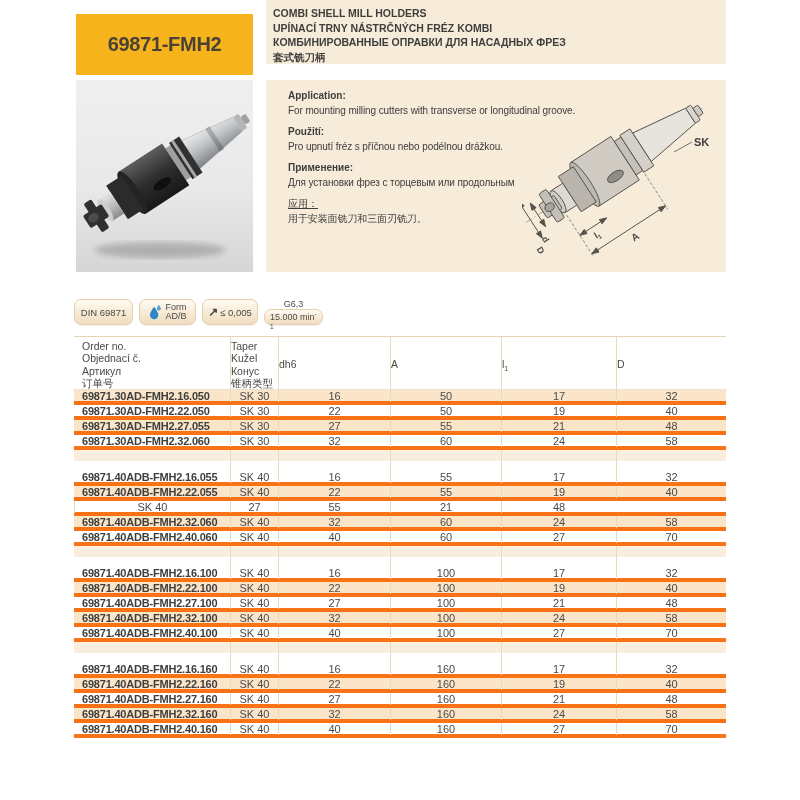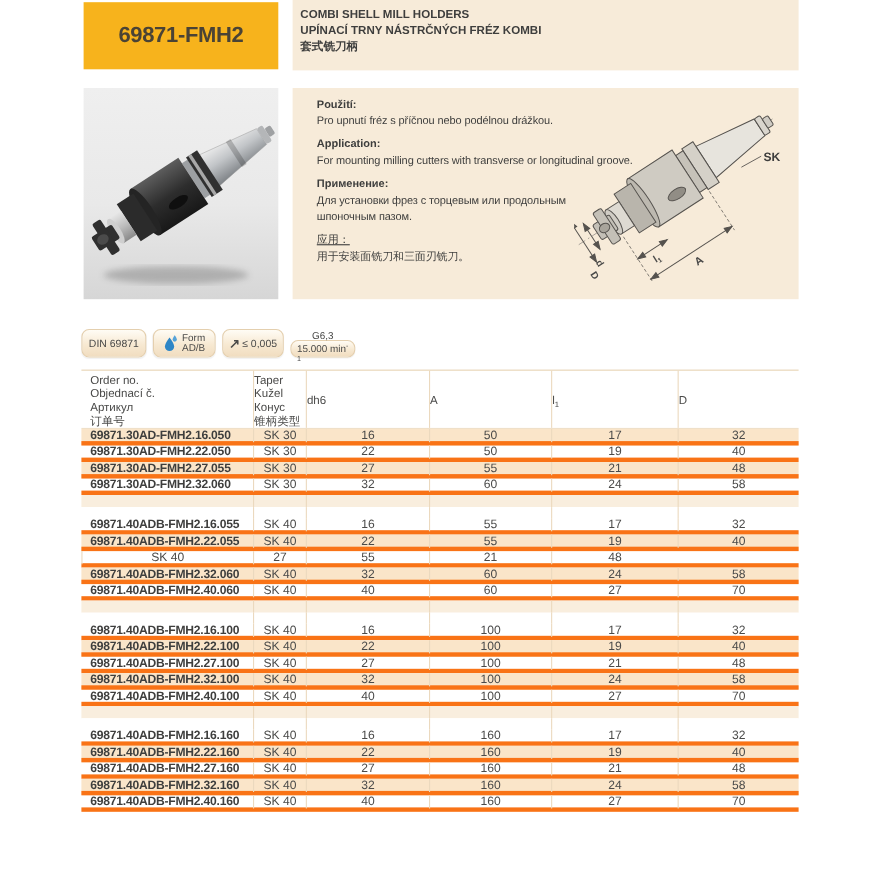--- a/index.html
+++ b/index.html
@@ -1,20 +1,20 @@
 <!DOCTYPE html>
 <html><head>
 <meta charset="utf-8">
 <style>
   html,body{margin:0;padding:0;background:#ffffff;}
   .canvas{position:relative;width:800px;height:800px;background:#fff;overflow:hidden;
           font-family:"Liberation Sans",sans-serif;color:#3e3e3d;}
 
   
-  .code-box{position:absolute;left:76px;top:2px;width:177px;height:61px;background:#f7b31c;
+  .code-box{position:absolute;left:76px;top:14px;width:177px;height:61px;background:#f7b31c;
             display:flex;align-items:center;justify-content:center;}
   .code-box .code{font-size:20px;font-weight:bold;color:#4a4335;letter-spacing:-0.3px;}
   .title-box{position:absolute;left:266px;top:0;width:460px;height:64px;background:#f7ebd9;
              padding:6px 0 0 7px;box-sizing:border-box;}
   .title-box .tline{font-size:10.5px;font-weight:bold;line-height:14.5px;color:#3e3e3d;white-space:nowrap;}
 
   
   .photo-box{position:absolute;left:76px;top:80px;width:177px;height:192px;
              background:linear-gradient(180deg,#efefef 0%,#e9e9e9 55%,#d6d6d6 100%);}
   .app-box{position:absolute;left:266px;top:80px;width:460px;height:192px;background:#f7ebd9;}
@@ -60,20 +60,21 @@
 <body>
 
 <div class="canvas">
 
   <div class="code-box">
     <span class="code">69871-FMH2</span>
   </div>
   <div class="title-box">
     <div class="tline">COMBI SHELL MILL HOLDERS</div>
     <div class="tline">UPÍNACÍ TRNY NÁSTRČNÝCH FRÉZ KOMBI</div>
+    <div class="tline">КОМБИНИРОВАННЫЕ ОПРАВКИ ДЛЯ НАСАДНЫХ ФРЕЗ</div>
     <div class="tline">套式铣刀柄</div>
   </div>
 
   <div class="photo-box">
     <svg width="177" height="192" viewBox="0 0 177 192">
       <defs>
         <linearGradient id="coneG" x1="0" y1="0" x2="0" y2="1">
           <stop offset="0" stop-color="#ececec"></stop>
             <stop offset="0.45" stop-color="#c2c5c8"></stop>
             <stop offset="1" stop-color="#7c8084"></stop>
@@ -110,31 +111,30 @@
         <rect x="-92" y="-7.5" width="22" height="15" rx="2" fill="#2f2f2f"></rect>
         <rect x="-85" y="-17" width="9" height="34" rx="2" fill="#2f2f2f"></rect>
         <ellipse cx="-84" cy="0" rx="5.5" ry="4.5" fill="#4b4b4b"></ellipse>
       </g>
     </svg>
   </div>
 
   <div class="app-box">
     <div class="app-text">
       <div class="sec">
+        <div class="lbl">Application:</div>
+        <div class="ln">For mounting milling cutters with transverse or longitudinal groove.</div>
+      </div>
+      <div class="sec">
         <div class="lbl">Použití:</div>
         <div class="ln">Pro upnutí fréz s příčnou nebo podélnou drážkou.</div>
-      </div>
-      <div class="sec">
-        <div class="lbl">Application:</div>
-        <div class="ln">For mounting milling cutters with transverse or longitudinal groove.</div>
       </div>
       <div class="sec">
         <div class="lbl">Применение:</div>
         <div class="ln">Для установки фрез с торцевым или продольным</div>
-        <div class="ln">шпоночным пазом.</div>
       </div>
       <div class="sec">
         <div class="lbl normal">应用：</div>
         <div class="ln">用于安装面铣刀和三面刃铣刀。</div>
       </div>
     </div>
 
     <div class="draw-wrap">
       <svg width="204" height="192" viewBox="0 0 204 192">
         <g transform="translate(88,88) rotate(-33)" stroke="#55524e" stroke-width="0.9" fill="#e7e4dd">

